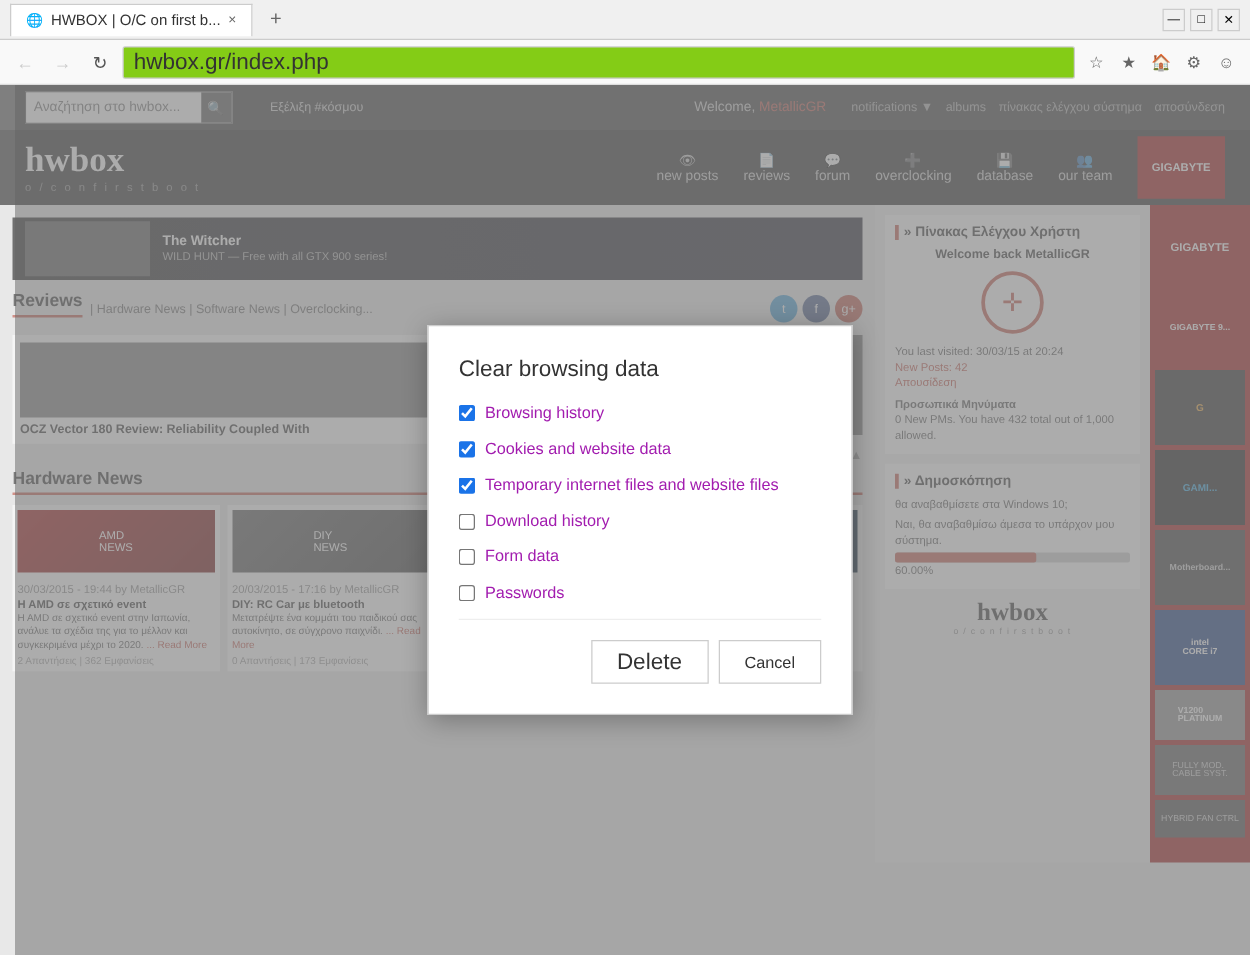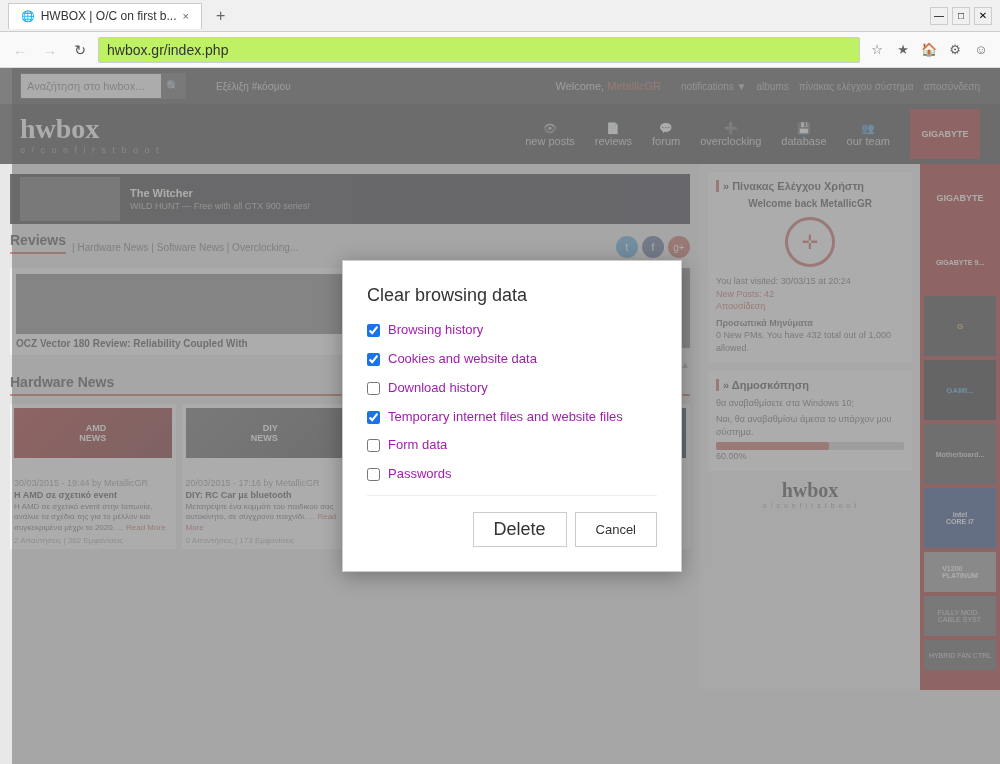--- a/index.html
+++ b/index.html
@@ -9,21 +9,21 @@
     .browser-frame { width: 100%; height: 100%; display: flex; flex-direction: column; }
     .title-bar { height: 32px; background: #f0f0f0; display: flex; align-items: center; padding: 0 8px; border-bottom: 1px solid #ccc; }
     .title-bar-left { display: flex; align-items: center; gap: 6px; }
     .tab { background: #fff; border: 1px solid #ccc; border-bottom: none; padding: 4px 12px; font-size: 12px; color: #333; display: flex; align-items: center; gap: 6px; height: 26px; }
     .tab-title { font-size: 12px; }
     .tab-close { font-size: 11px; color: #666; cursor: pointer; }
     .tab-new { padding: 4px 8px; font-size: 16px; color: #666; cursor: pointer; }
     .nav-bar { height: 36px; background: #f9f9f9; display: flex; align-items: center; padding: 0 8px; gap: 6px; border-bottom: 1px solid #ddd; }
     .nav-btn { width: 24px; height: 24px; background: none; border: none; cursor: pointer; font-size: 14px; color: #555; display: flex; align-items: center; justify-content: center; }
     .nav-btn:disabled { color: #ccc; cursor: default; }
-    .address-bar { flex: 1; height: 26px; border: 1px solid #ccc; border-radius: 2px; padding: 0 8px; font-size: 14px; color: #333; background: #bef264; }
+    .address-bar { flex: 1; height: 26px; border: 1px solid #ccc; border-radius: 2px; padding: 0 8px; font-size: 18px; color: #333; background: #84cc16; }
     .nav-icons { display: flex; gap: 4px; }
     .nav-icon { width: 22px; height: 22px; color: #666; font-size: 13px; display: flex; align-items: center; justify-content: center; cursor: pointer; }
 
     
     .website-content { flex: 1; position: relative; overflow: hidden; background: #e8e8e8; }
     .site-bg { width: 100%; height: 100%; filter: grayscale(30%); opacity: 0.6; }
 
     
     .site-header { background: #2a2a2a; height: 60px; display: flex; align-items: center; padding: 0 20px; }
     .site-logo { color: #fff; font-size: 28px; font-weight: bold; font-family: serif; }
@@ -48,21 +48,21 @@
     
     .section-title { font-size: 14px; font-weight: bold; color: #333; border-bottom: 2px solid #e74c3c; padding-bottom: 4px; margin-bottom: 8px; }
     .articles-grid { display: flex; gap: 8px; }
     .article-card { flex: 1; background: #fff; padding: 6px; font-size: 10px; }
     .img-ph { width: 100%; height: 60px; background: #bbb; display: flex; align-items: center; justify-content: center; font-size: 9px; color: #666; margin-bottom: 4px; }
     .article-title { font-size: 10px; font-weight: bold; color: #333; }
 
     
     .news-grid { display: flex; gap: 6px; margin-top: 8px; }
     .news-card { flex: 1; background: #fff; padding: 4px; font-size: 9px; }
-    .news-img { width: 100%; height: 50px; display: flex; align-items: center; justify-content: center; font-size: 9px; font-weight: bold; color: #fff; margin-bottom: 20px; text-align: right; }
+    .news-img { width: 100%; height: 50px; display: flex; align-items: center; justify-content: center; font-size: 9px; font-weight: normal; color: #fff; margin-bottom: 8px; }
     .amd-bg { background: linear-gradient(135deg, #c00 0%, #800 100%); }
     .diy-bg { background: linear-gradient(135deg, #555 0%, #333 100%); }
     .case-bg { background: linear-gradient(135deg, #446 0%, #224 100%); }
     .qualcomm-bg { background: linear-gradient(135deg, #046 0%, #024 100%); }
 
     
     .sidebar-widget { background: #fff; margin-bottom: 8px; padding: 8px; font-size: 10px; }
     .widget-title { font-size: 11px; font-weight: bold; color: #333; border-left: 3px solid #e74c3c; padding-left: 4px; margin-bottom: 6px; }
     .welcome-circle { width: 50px; height: 50px; border: 3px solid #e74c3c; border-radius: 50%; margin: 8px auto; display: flex; align-items: center; justify-content: center; }
     .cross-icon { font-size: 20px; color: #e74c3c; }
@@ -289,27 +289,27 @@
           <input type="checkbox" checked="" id="cb1" style="">
           <label class="checkbox-label" for="cb1">Browsing history</label>
         </div>
 
         <div class="checkbox-row">
           <input type="checkbox" checked="" id="cb2" style="">
           <label class="checkbox-label" for="cb2">Cookies and website data</label>
         </div>
 
         <div class="checkbox-row">
+          <input type="checkbox" checked="" id="cb3" style="">
+          <label class="checkbox-label" for="cb3">Temporary internet files and website files</label>
+        </div>
+
+        <div class="checkbox-row">
           <input type="checkbox" id="cb4" style="">
           <label class="checkbox-label" for="cb4">Download history</label>
-        </div>
-
-        <div class="checkbox-row">
-          <input type="checkbox" checked="" id="cb3" style="">
-          <label class="checkbox-label" for="cb3">Temporary internet files and website files</label>
         </div>
 
         <div class="checkbox-row">
           <input type="checkbox" id="cb5" style="">
           <label class="checkbox-label" for="cb5">Form data</label>
         </div>
 
         <div class="checkbox-row">
           <input type="checkbox" id="cb6" style="">
           <label class="checkbox-label" for="cb6">Passwords</label>

